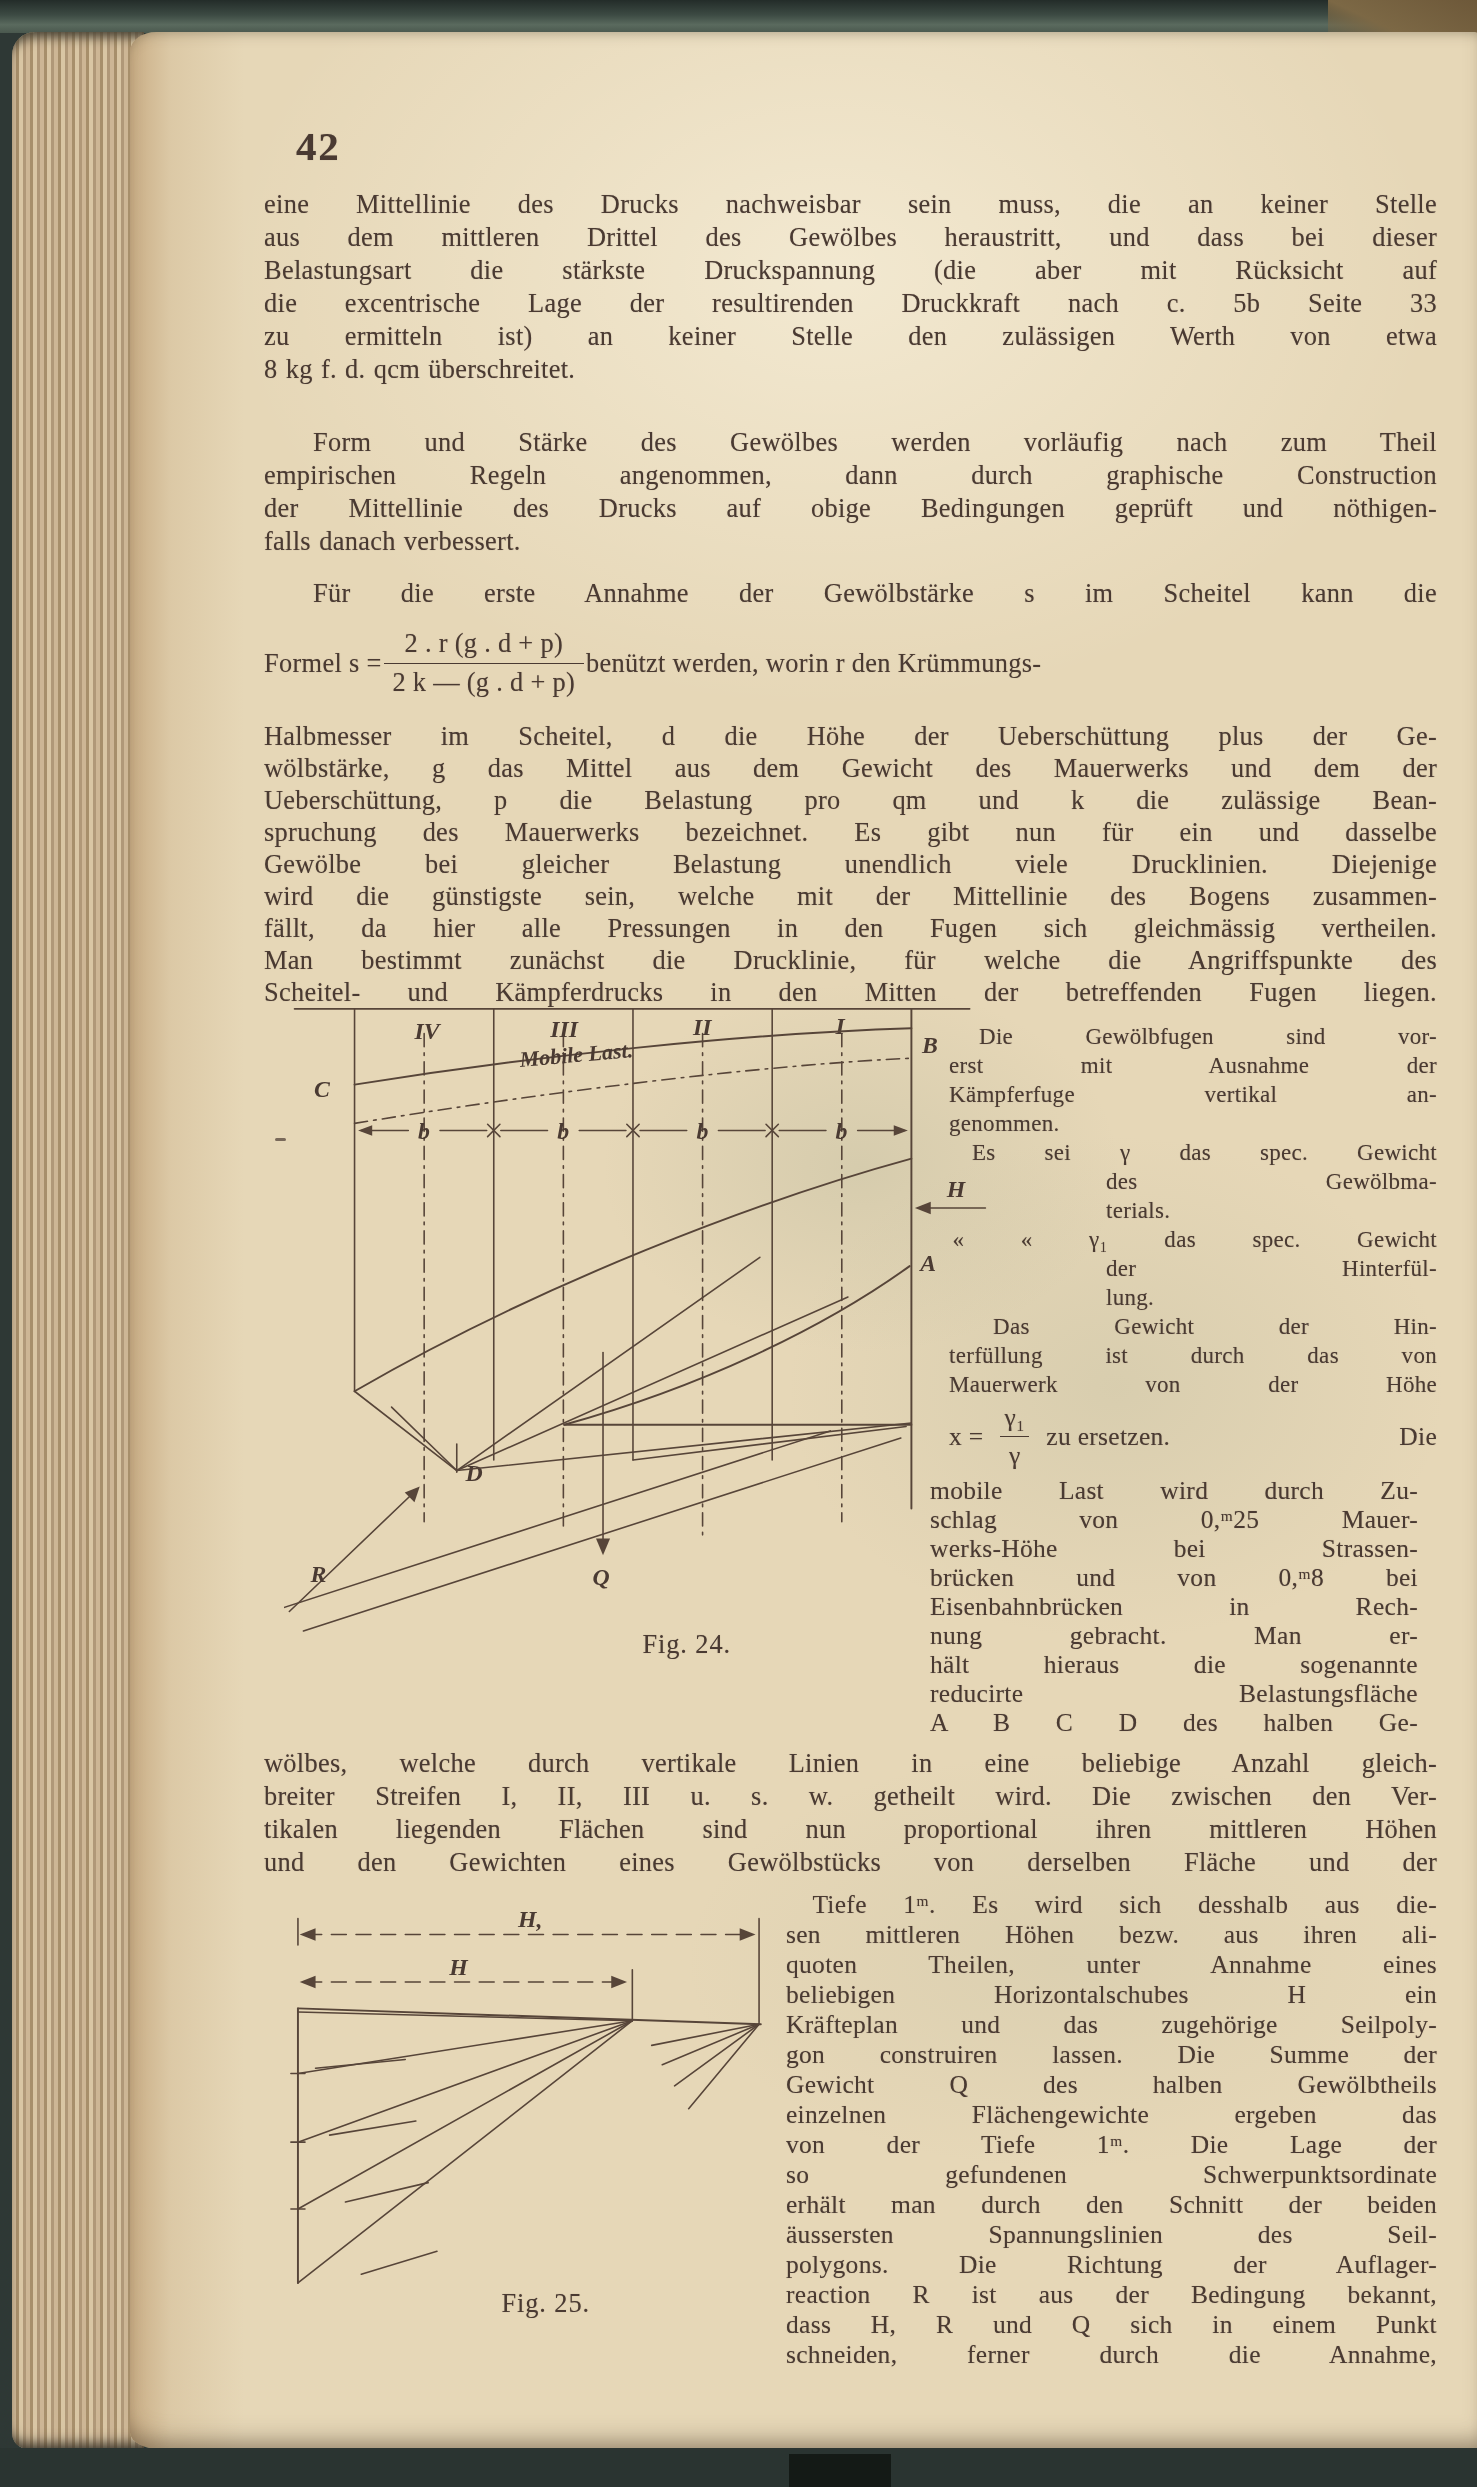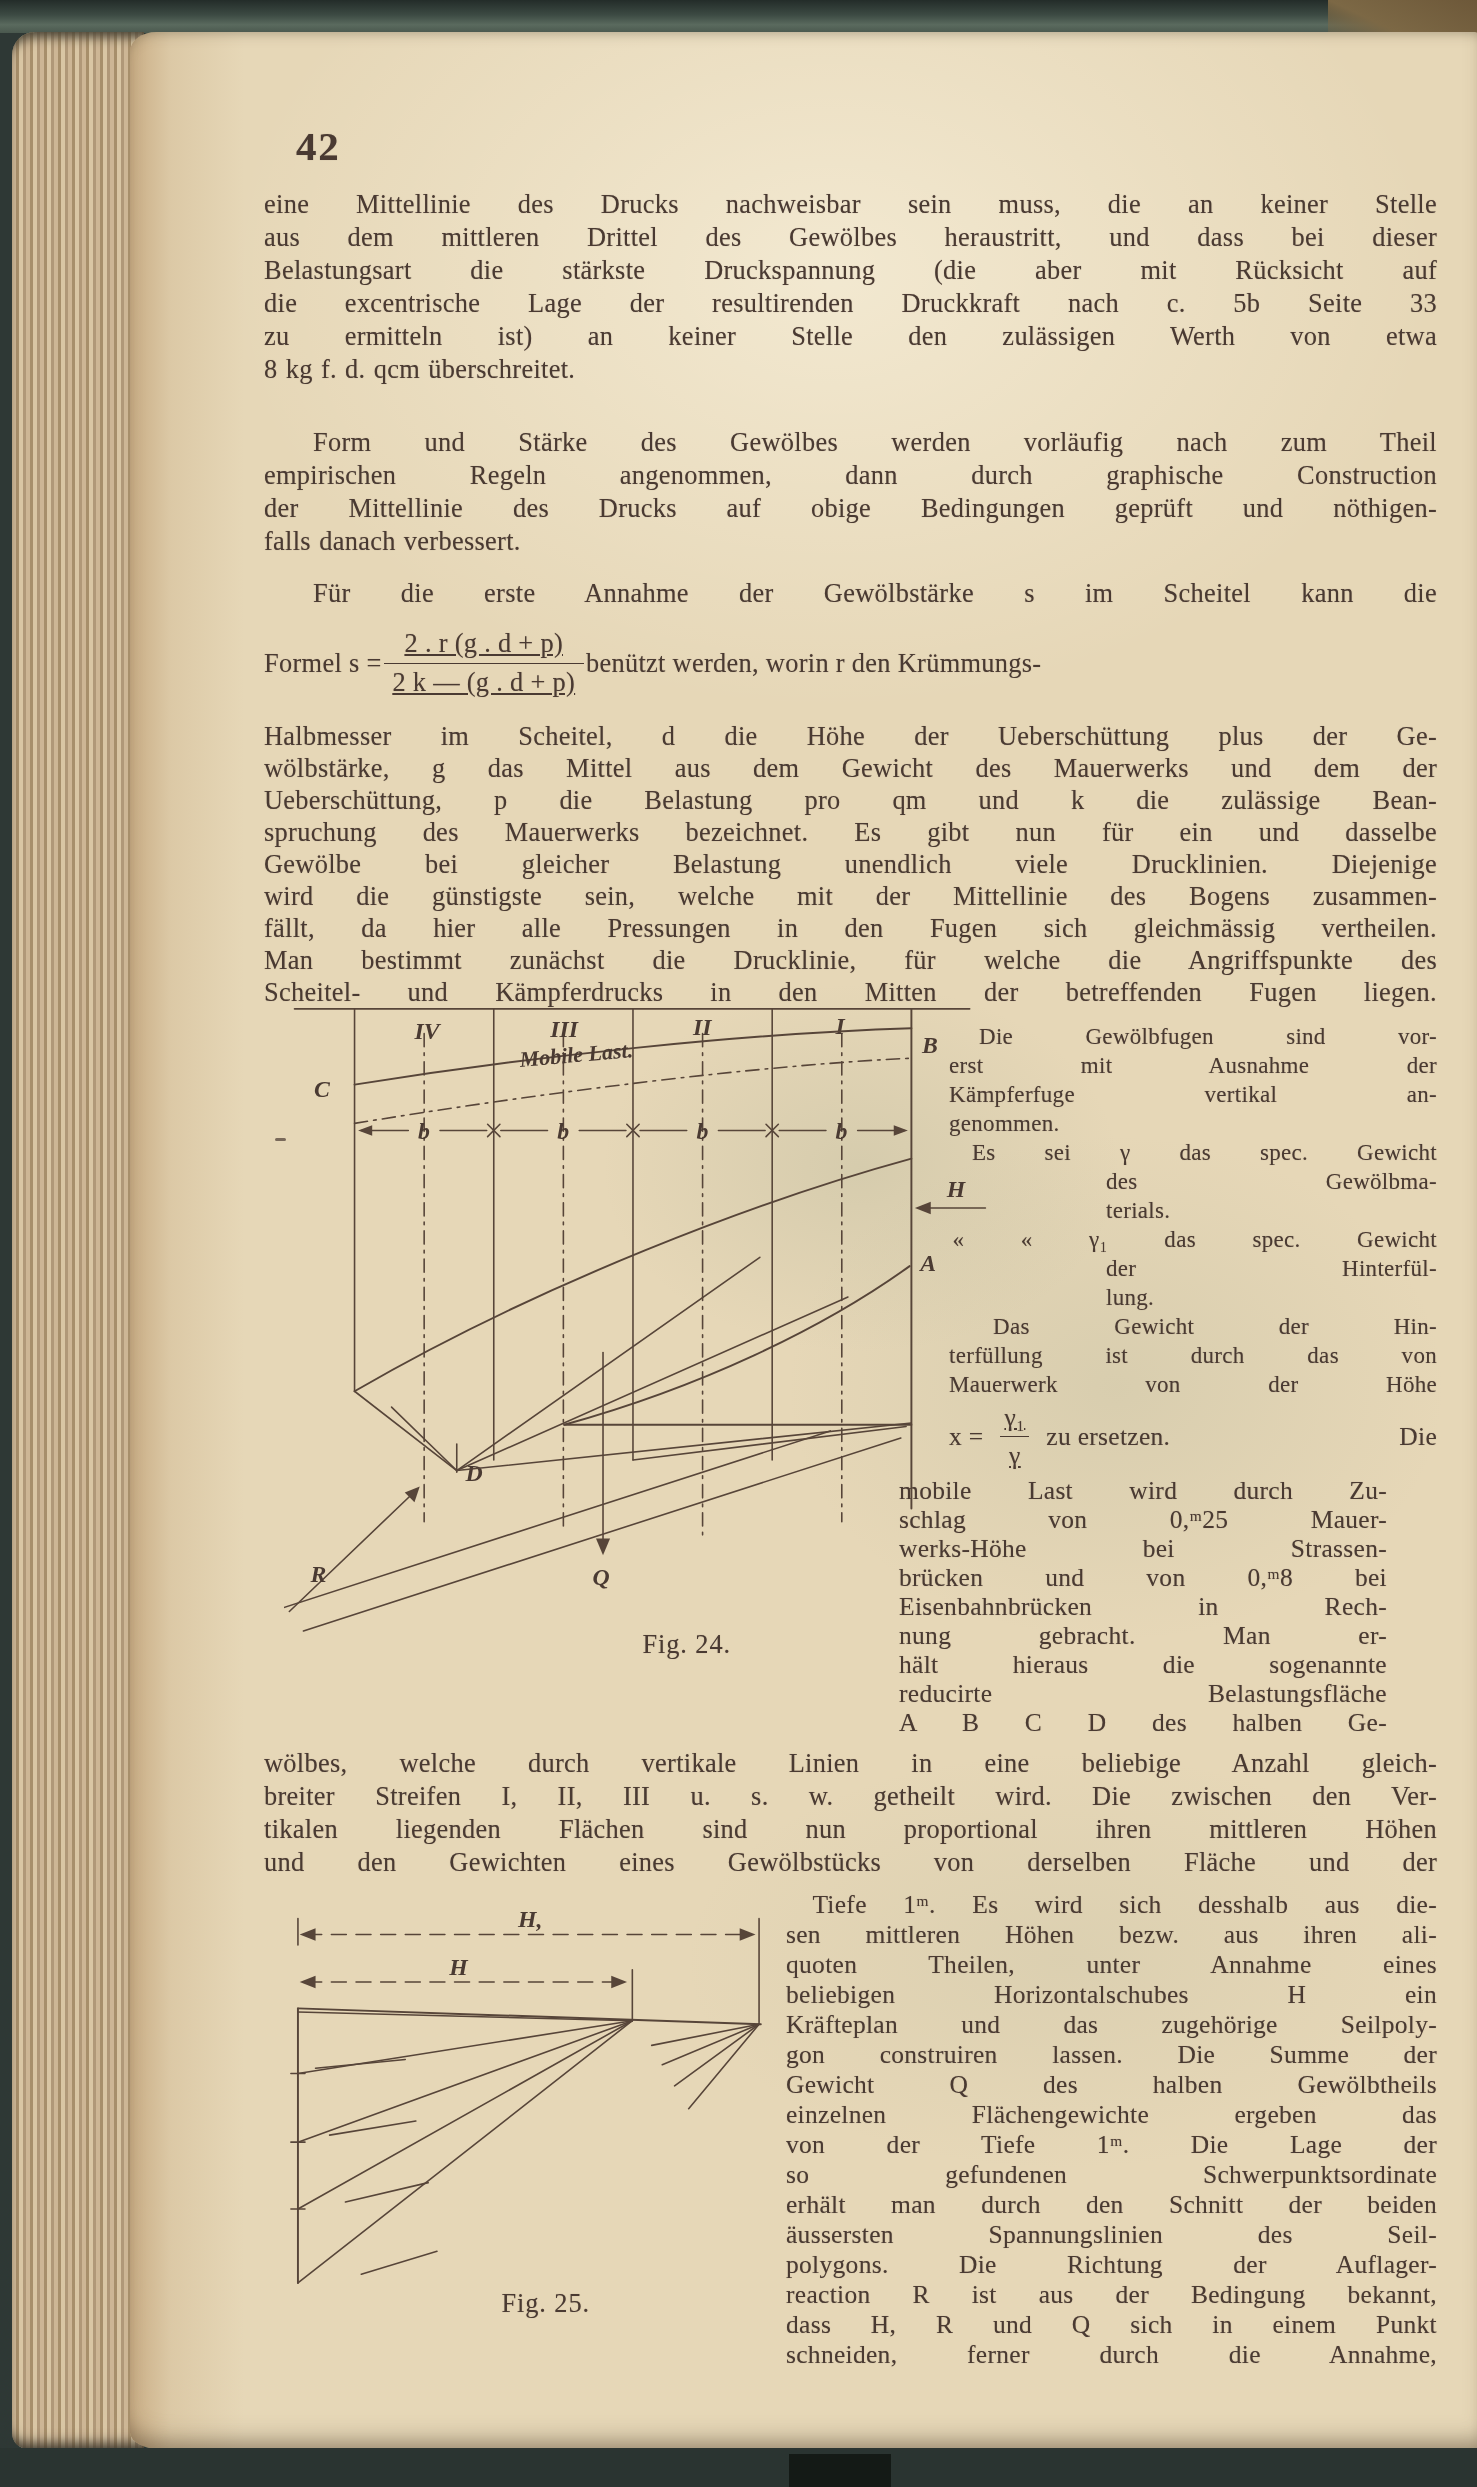--- a/index.html
+++ b/index.html
@@ -38,38 +38,38 @@
   .ink{color:#4a3a32;text-shadow:0 0 0.9px rgba(74,58,50,.38);}
   .textcol{position:absolute;font-size:26.4px;letter-spacing:0.3px;word-spacing:1.3px;}
   .tline{text-align:justify;text-align-last:justify;}
   #pageno{position:absolute;left:296px;top:122px;font-size:41px;font-weight:700;letter-spacing:1.8px;}
   #para1{left:264px;top:188px;width:1173px;line-height:33px;}
   #para2{left:264px;top:426px;width:1173px;line-height:33px;}
   #p3{position:absolute;left:264px;top:578px;width:1173px;font-size:26.4px;
       text-indent:49px;text-align:justify;text-align-last:justify;letter-spacing:0.3px;word-spacing:1.3px;}
   #para4{left:264px;top:720px;width:1173px;line-height:32px;}
   #rcol1{left:949px;top:1022px;width:488px;line-height:29px;font-size:23px;}
-  #rcol2{left:899px;top:1476px;width:488px;line-height:29px;font-size:25.5px;}
+  #rcol2{left:930px;top:1476px;width:488px;line-height:29px;font-size:25.5px;}
   #mid{left:264px;top:1747px;width:1173px;line-height:33px;}
   #col2{left:786px;top:1890px;width:651px;line-height:30px;font-size:25.5px;}
   #para1 .tline:nth-child(6),#para2 .tline:nth-child(4){text-align-last:left;}
   #para2 .tline:nth-child(1){text-indent:49px;}
   #rcol1 .tline:nth-child(1){text-indent:30px;}
   #rcol1 .tline:nth-child(4){text-align-last:left;}
   #rcol1 .tline:nth-child(5){text-indent:23px;}
   #rcol1 .tline:nth-child(6),#rcol1 .tline:nth-child(7),
   #rcol1 .tline:nth-child(9),#rcol1 .tline:nth-child(10){padding-left:157px;}
   #rcol1 .tline:nth-child(7),#rcol1 .tline:nth-child(10){text-align-last:left;}
   #rcol1 .tline:nth-child(8){text-indent:3.5px;}
   #rcol1 .tline:nth-child(11){text-indent:44px;}
   #col2 .tline:nth-child(1){text-indent:26.4px;}
   
   .formula-row{position:absolute;display:flex;align-items:center;font-size:26.4px;letter-spacing:0.3px;}
   #formula{left:264px;top:617px;width:1173px;height:92px;gap:2px;}
-  .frac{display:inline-flex;flex-direction:column;align-items:center;line-height:1.25;text-decoration:underline;}
+  .frac{display:inline-flex;flex-direction:column;align-items:center;line-height:1.25;}
   .frac .num{padding:0 8.8px 2.6px 8.8px;}
   .frac .den{border-top:1.8px solid #4a3a32;padding:2.6px 8.8px 0 8.8px;}
   #xformula{left:949px;top:1397px;width:488px;height:79px;gap:12.3px;font-size:25.5px;}
   #xformula .push{margin-left:auto;}
   
   .figsvg{position:absolute;}
   .figcap{position:absolute;font-size:26.4px;letter-spacing:0.9px;text-align:right;}
   #fig24cap{left:537px;top:1629px;width:194px;}
   #fig25cap{left:396px;top:2288px;width:194px;}
   .stray{position:absolute;left:275px;top:1138px;width:10.6px;height:2.6px;background:#4a3a32;border-radius:1.8px;opacity:.7;}

